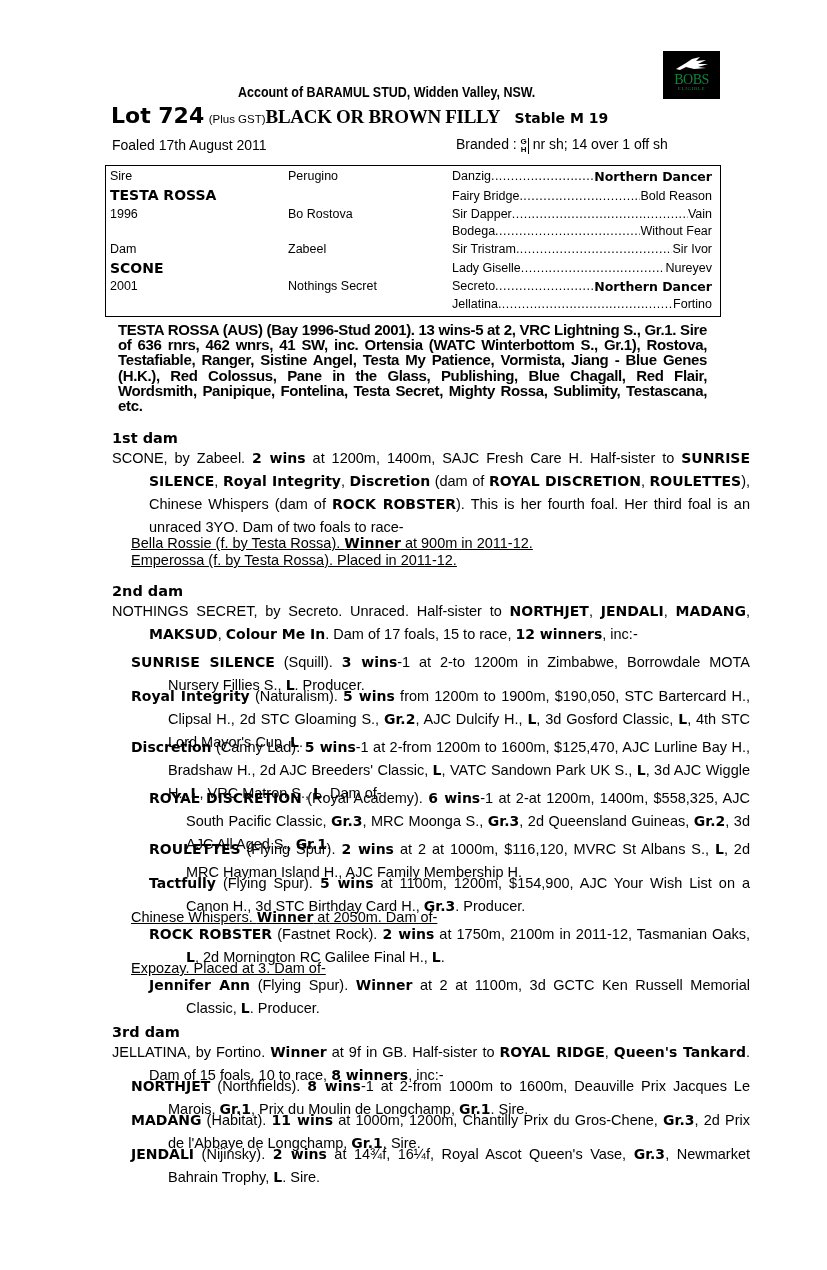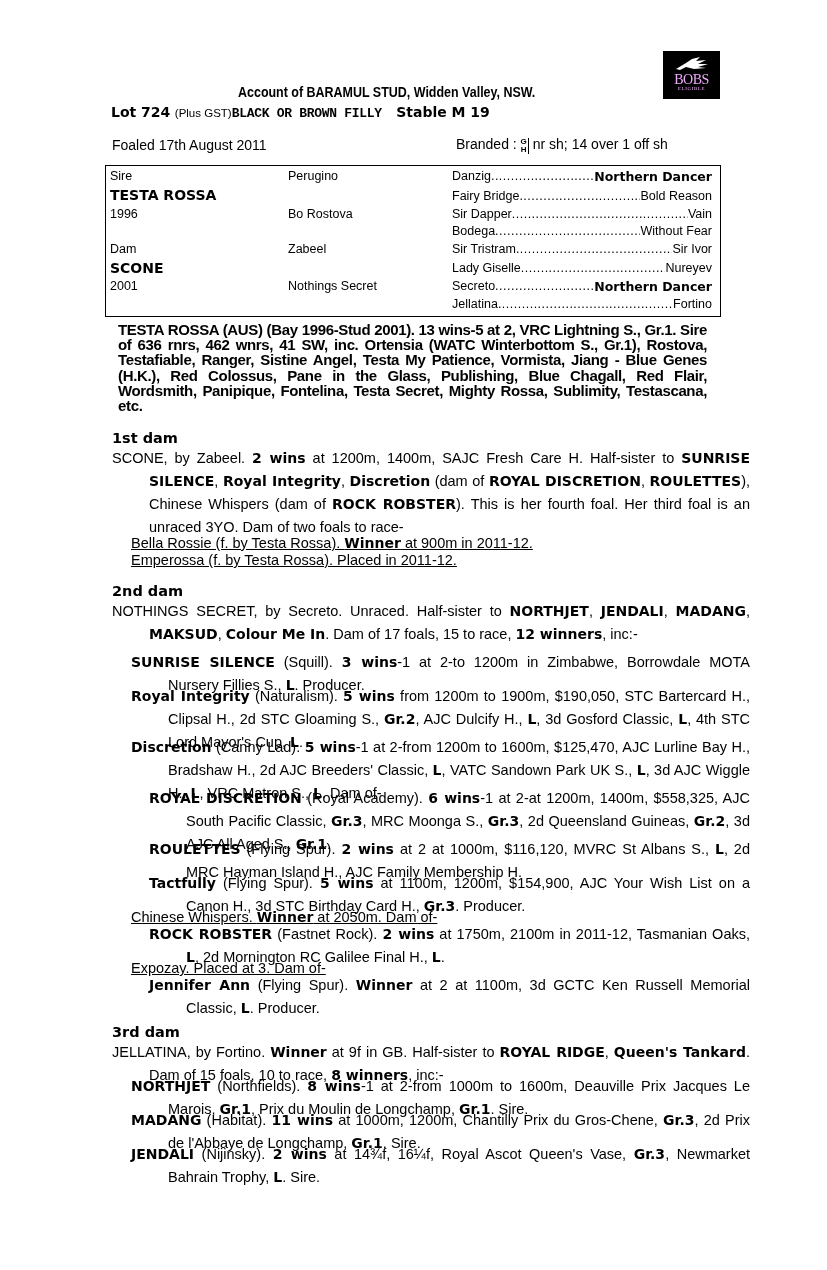--- a/index.html
+++ b/index.html
@@ -1,28 +1,28 @@
 <!DOCTYPE html>
 <html><head>
 <meta charset="utf-8">
 <style>
   html, body { margin:0; padding:0; background:#fff; }
   body { width:827px; height:1270px; position:relative; overflow:hidden; color:#000;
          font-family:"Liberation Sans", sans-serif; }
-  .logo { position:absolute; left:663px; top:51px; width:57px; height:48px; background:#000; color:#f0abfc;
+  .logo { position:absolute; left:663px; top:51px; width:57px; height:48px; background:#000; color:#15803d;
           text-align:center; }
   .logo svg { display:block; margin:4px auto 0; }
   .logo .bobs { font-family:"Liberation Serif", serif; font-size:14px; line-height:13px; letter-spacing:-0.5px; }
   .logo .elig { font-family:"Liberation Serif", serif; font-size:5px; letter-spacing:0.6px; line-height:6px; }
   .account { position:absolute; left:238px; top:84px; font-family:"Liberation Sans", sans-serif;
              font-weight:bold; font-size:14.5px; transform:scaleX(0.86); transform-origin:left top; white-space:nowrap; }
   .lotline { position:absolute; left:111px; top:103px; white-space:nowrap; }
-  .lotline .lot { font-family:"DejaVu Sans", sans-serif; font-weight:bold; font-size:14px; }
+  .lotline .lot { font-family:"DejaVu Sans", sans-serif; font-weight:bold; font-size:22px; }
   .lotline .gst { font-size:11.5px; }
-  .lotline .title { font-family:Liberation Mono, monospace; font-weight:bold; font-size:13px; letter-spacing:-0.3px; }
+  .lotline .title { font-family:Liberation Serif, serif; font-weight:bold; font-size:19px; letter-spacing:-0.3px; }
   .lotline .stable { font-family:"DejaVu Sans", sans-serif; font-weight:bold; font-size:14px; margin-left:10px; }
   .foaled { position:absolute; left:112px; top:137px; font-size:14px; }
   .branded { position:absolute; left:456px; top:136px; font-size:14px; white-space:nowrap; }
   .brandmark { display:inline-block; vertical-align:-3px; font-size:8px; font-weight:bold; line-height:8px;
                border-right:1px solid #000; padding-right:1px; text-align:center; }
   .ped { position:absolute; left:105px; top:165px; width:614px; height:150px; border:1.5px solid #000;text-decoration:underline; }
   .ped .c { position:absolute; font-size:12.5px; white-space:nowrap; }
   .ped .big { font-family:"DejaVu Sans", sans-serif; font-weight:bold; font-size:14px; }
   .ped .r { position:absolute; left:346px; width:260px; font-size:12.5px; display:flex; white-space:nowrap; }
   .ped .r .dots { flex:1; overflow:hidden; }

